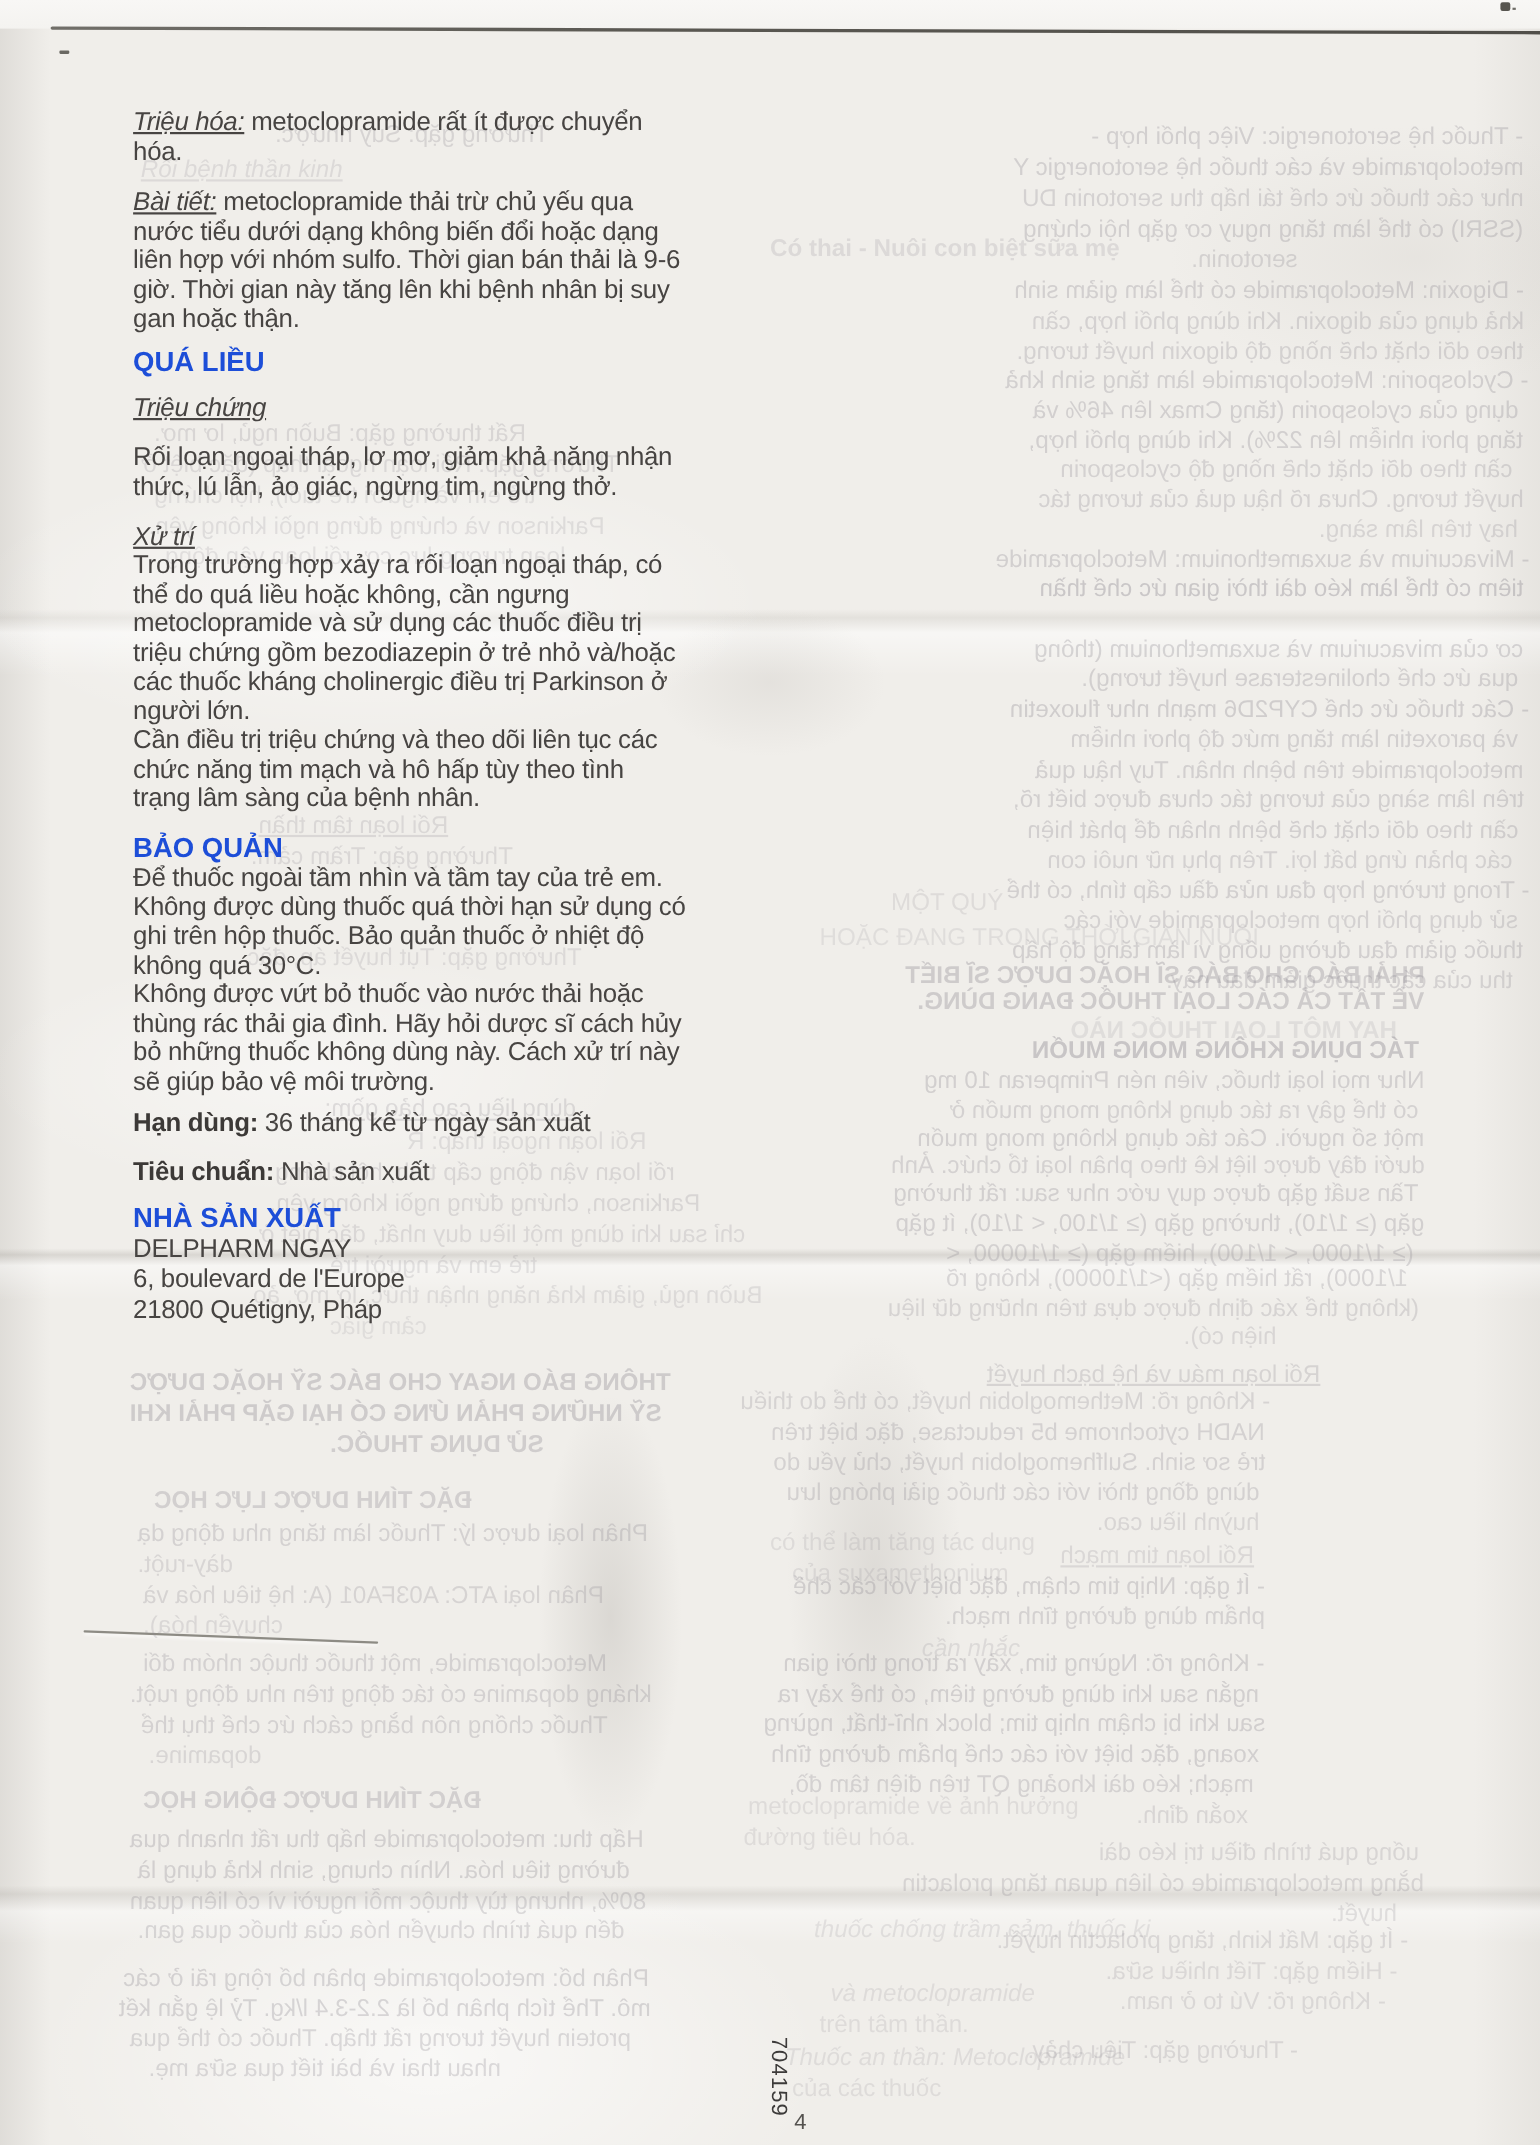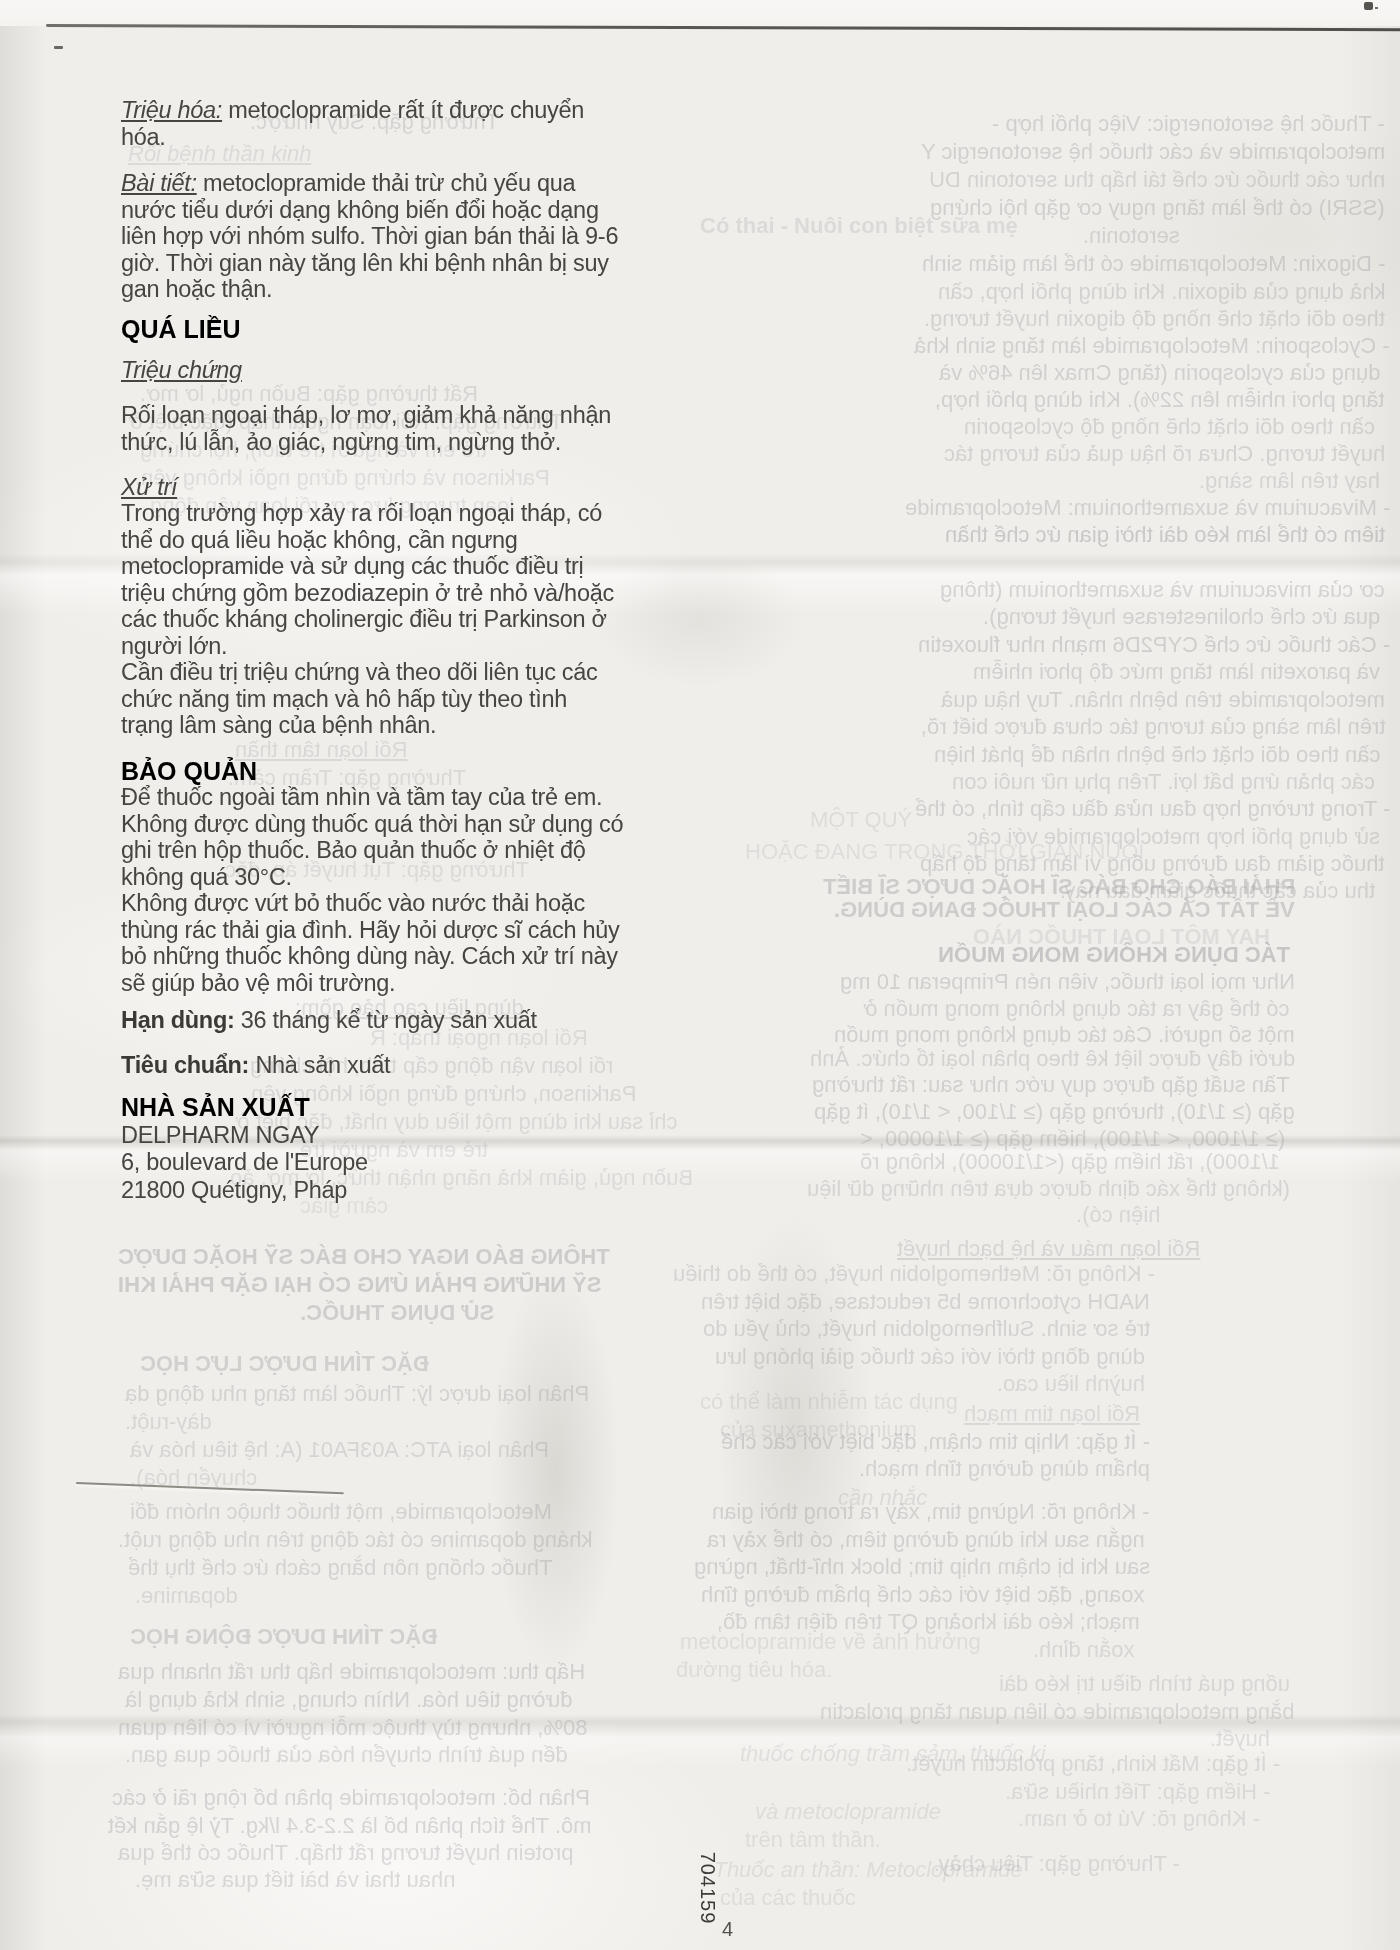--- a/index.html
+++ b/index.html
@@ -51,21 +51,21 @@
   .bleed{
     position:absolute;white-space:nowrap;color:#8e8a92;
     font-size:22px;line-height:24px;filter:blur(0.55px);
   }
   .bleed.mir{transform:scaleX(-1);}
   
   .blk{position:absolute;left:121px;width:545px;color:#474442;
        font-size:23.5px;line-height:26.5px;letter-spacing:-0.3px;white-space:pre-line;}
   .lead{font-style:italic;text-decoration:underline;}
   .blead{font-weight:700;color:#3c3937;}
-  .h{font-weight:700;font-size:25px;color:#000000;letter-spacing:0;}
+  .h{font-weight:700;font-size:25px;color:#1d4ed8;letter-spacing:0;}
   #b-meta{top:97px}
   #b-excr{top:170px}
   #h-overdose{top:316px}
   #sh-symptoms{top:357px}
   #p-symptoms{top:402px}
   #sh-treatment{top:474px}
   #p-treatment{top:500px}
   #h-storage{top:758px}
   #p-storage{top:784px}
   #l-shelf{top:1007px}
@@ -185,21 +185,21 @@
     <span class="bleed mir" style="top: 1372px; right: 255px; opacity: 0.24;">huỳnh liều cao.</span>
     <span class="bleed mir" style="top: 1402px; right: 260px; opacity: 0.22; text-decoration: underline;">Rối loạn tim mạch</span>
     <span class="bleed mir" style="top: 1430px; right: 250px; opacity: 0.3;">- Ít gặp: Nhịp tim chậm, đặc biệt với các chế</span>
     <span class="bleed mir" style="top: 1457px; right: 250px; opacity: 0.28;">phẩm dùng đường tĩnh mạch.</span>
     <span class="bleed mir" style="top: 1500px; right: 250px; opacity: 0.3;">- Không rõ: Ngừng tim, xảy ra trong thời gian</span>
     <span class="bleed mir" style="top: 1528px; right: 255px; opacity: 0.3;">ngắn sau khi dùng đường tiêm, có thể xảy ra</span>
     <span class="bleed mir" style="top: 1555px; right: 250px; opacity: 0.3;">sau khi bị chậm nhịp tim; block nhĩ-thất, ngừng</span>
     <span class="bleed mir" style="top: 1583px; right: 255px; opacity: 0.3;">xoang, đặc biệt với các chế phẩm đường tĩnh</span>
     <span class="bleed mir" style="top: 1610px; right: 260px; opacity: 0.28;">mạch; kéo dài khoảng QT trên điện tâm đồ,</span>
     <span class="bleed mir" style="top: 1638px; right: 265px; opacity: 0.24;">xoắn đỉnh.</span>
-    <span class="bleed" style="top: 1390px; left: 700px; opacity: 0.18;">có thể làm nhiễm tác dụng</span>
+    <span class="bleed" style="top: 1390px; left: 700px; opacity: 0.18;">có thể làm tăng tác dụng</span>
     <span class="bleed" style="top: 1418px; left: 720px; opacity: 0.18;">của suxamethonium</span>
     <span class="bleed" style="top: 1486px; left: 838px; opacity: 0.2; font-style: italic;">cần nhắc</span>
     <span class="bleed mir" style="top: 1672px; right: 110px; opacity: 0.24;">uống quá trình điều trị kéo dài</span>
     <span class="bleed mir" style="top: 1700px; right: 105px; opacity: 0.26;">bằng metoclopramide có liên quan tăng prolactin</span>
     <span class="bleed mir" style="top: 1727px; right: 130px; opacity: 0.22;">huyết.</span>
     <span class="bleed mir" style="top: 1752px; right: 120px; opacity: 0.24;">- Ít gặp: Mất kinh, tăng prolactin huyết.</span>
     <span class="bleed mir" style="top: 1780px; right: 130px; opacity: 0.22;">- Hiếm gặp: Tiết nhiều sữa.</span>
     <span class="bleed mir" style="top: 1807px; right: 140px; opacity: 0.22;">- Không rõ: Vú to ở nam.</span>
     <span class="bleed mir" style="top: 1852px; right: 220px; opacity: 0.24;">- Thường gặp: Tiêu chảy.</span>
     <span class="bleed" style="top: 1630px; left: 680px; opacity: 0.18;">metoclopramide về ảnh hưởng</span>

